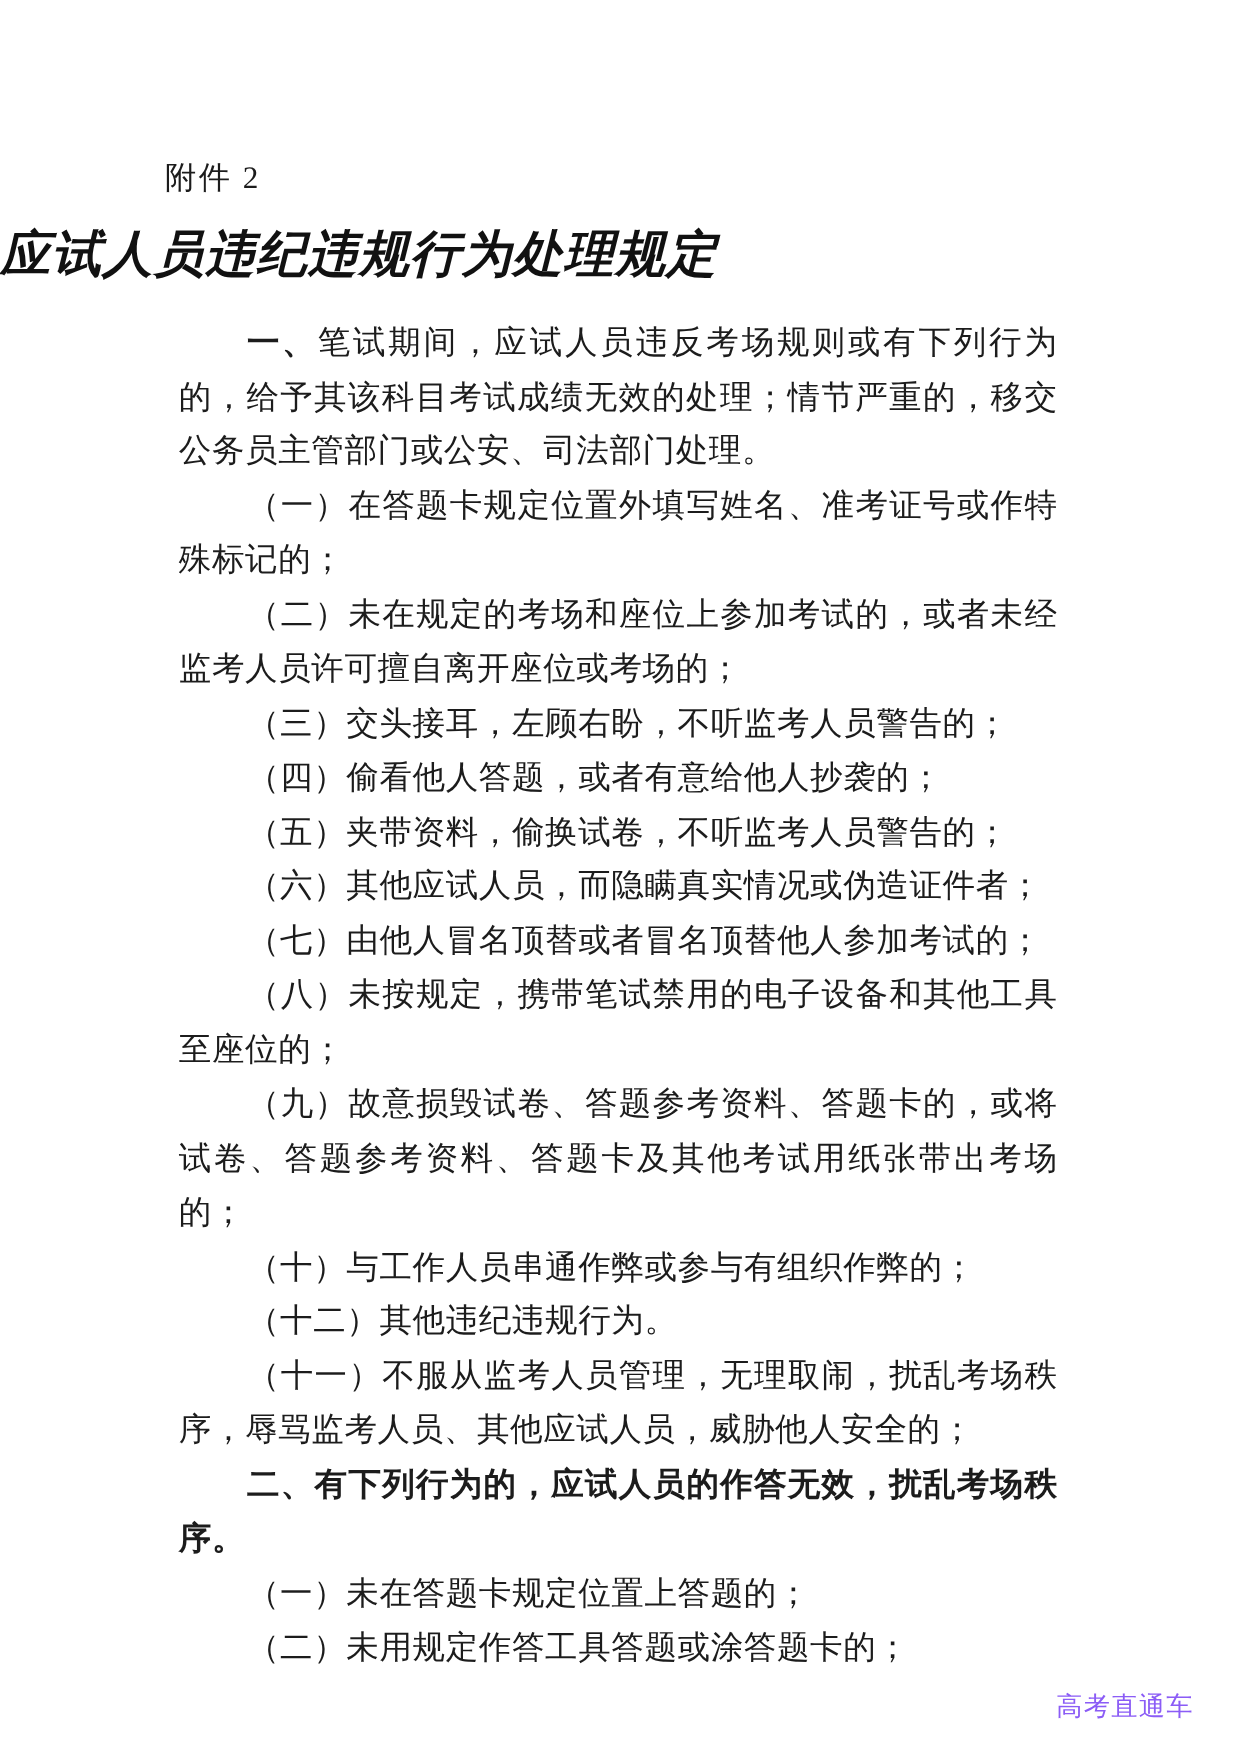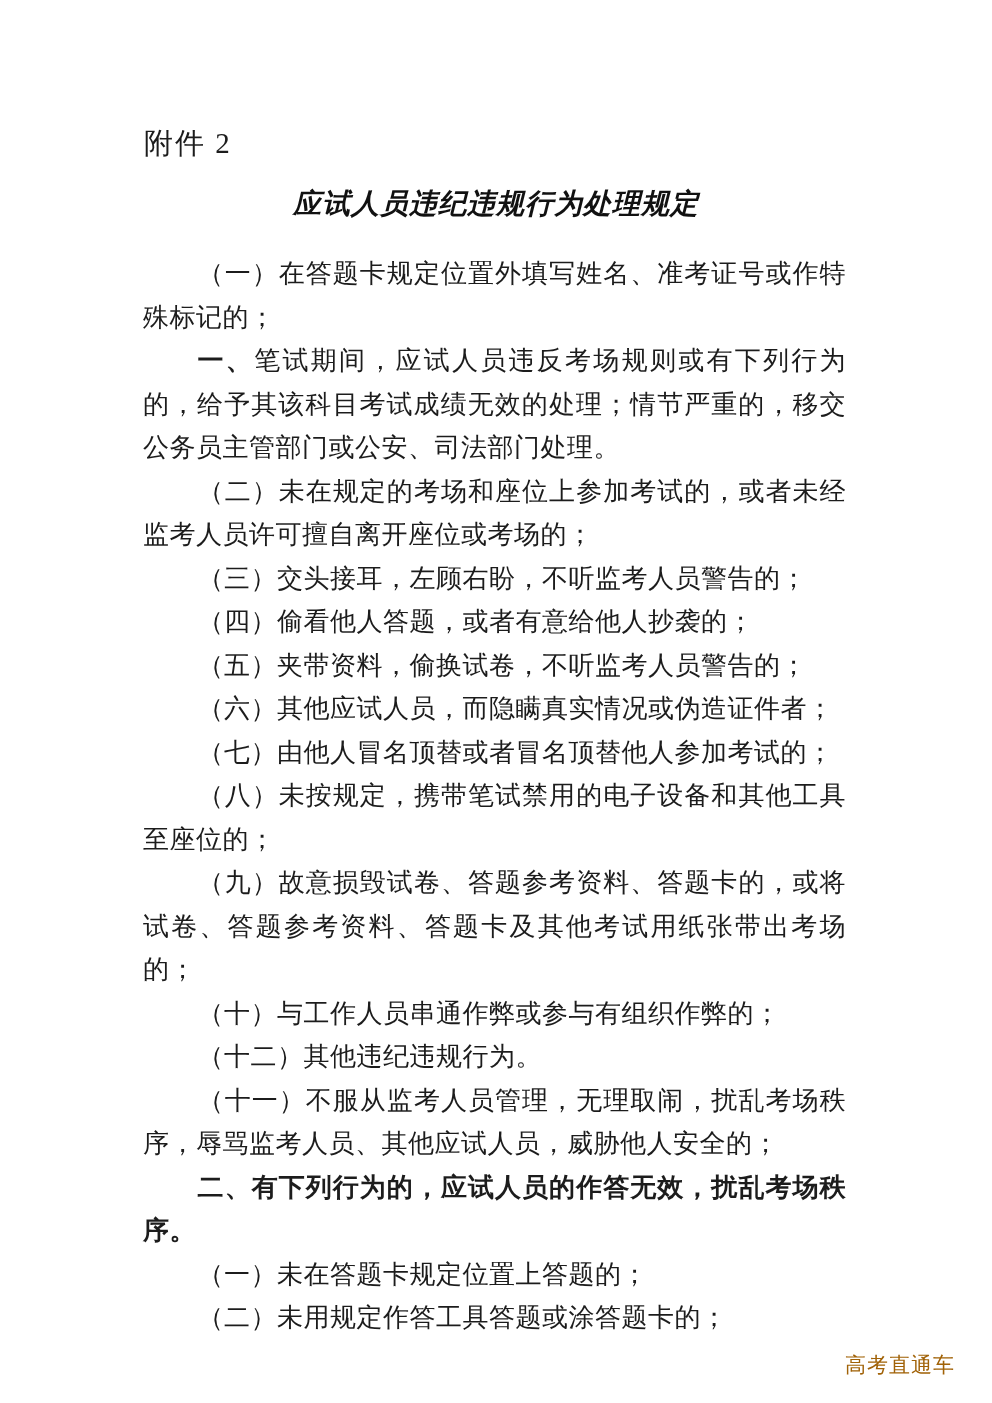--- a/index.html
+++ b/index.html
@@ -11,34 +11,34 @@
     position: relative;
     width: 992px;
     height: 1403px;
     background: #ffffff;
     overflow: hidden;
     font-family: "Liberation Serif", "DejaVu Serif", serif;
     color: #1c1c1c;
   }
   .attachment-label {
     position: absolute;
-    left: 144px;
+    left: 132px;
     top: 126px;
-    font-size: 29px;
+    font-size: 25px;
     line-height: 34px;
     letter-spacing: 2px;
     color: #1c1c1c;
   }
   .doc-title {
     position: absolute;
     top: 176px;
     left: 0;
     width: 100%;
-    text-align: center;
-    font-size: 28px;
+    text-align: left;
+    font-size: 40px;
     line-height: 56px;
     font-weight: bold;
     font-style: italic;
     letter-spacing: 1px;
     color: #111111;
     margin: 0;
   }
   .doc-body {
     position: absolute;
     left: 143px;
@@ -63,38 +63,38 @@
     font-family: "Liberation Sans", "DejaVu Sans", sans-serif;
     font-weight: bold;
     color: #111111;
   }
   .watermark {
     position: absolute;
     right: 37px;
     bottom: 24px;
     font-size: 21px;
     letter-spacing: 1px;
-    color: #a16207;
+    color: #8b5cf6;
     font-family: "Liberation Sans", "DejaVu Sans", sans-serif;
   }
 </style>
 </head>
 <body>
 
 <div class="page">
 
   <div class="attachment-label">附件 2</div>
 
   <h1 class="doc-title">应试人员违纪违规行为处理规定</h1>
 
   <div class="doc-body">
 
+    <p><span class="bold-num">一、</span><span>笔试期间，应试人员违反考场规则或有下列行为的，给予其该科目考试成绩无效的处理；情节严重的，移交公务员主管部门或公安、司法部门处理。</span></p>
+
     <p>（一）在答题卡规定位置外填写姓名、准考证号或作特殊标记的；</p>
-
-    <p><span class="bold-num">一、</span><span>笔试期间，应试人员违反考场规则或有下列行为的，给予其该科目考试成绩无效的处理；情节严重的，移交公务员主管部门或公安、司法部门处理。</span></p>
     <p>（二）未在规定的考场和座位上参加考试的，或者未经监考人员许可擅自离开座位或考场的；</p>
     <p>（三）交头接耳，左顾右盼，不听监考人员警告的；</p>
     <p>（四）偷看他人答题，或者有意给他人抄袭的；</p>
     <p>（五）夹带资料，偷换试卷，不听监考人员警告的；</p>
     <p>（六）其他应试人员，而隐瞒真实情况或伪造证件者；</p>
     <p>（七）由他人冒名顶替或者冒名顶替他人参加考试的；</p>
     <p>（八）未按规定，携带笔试禁用的电子设备和其他工具至座位的；</p>
     <p>（九）故意损毁试卷、答题参考资料、答题卡的，或将试卷、答题参考资料、答题卡及其他考试用纸张带出考场的；</p>
     <p>（十）与工作人员串通作弊或参与有组织作弊的；</p>
     <p>（十二）其他违纪违规行为。</p>

